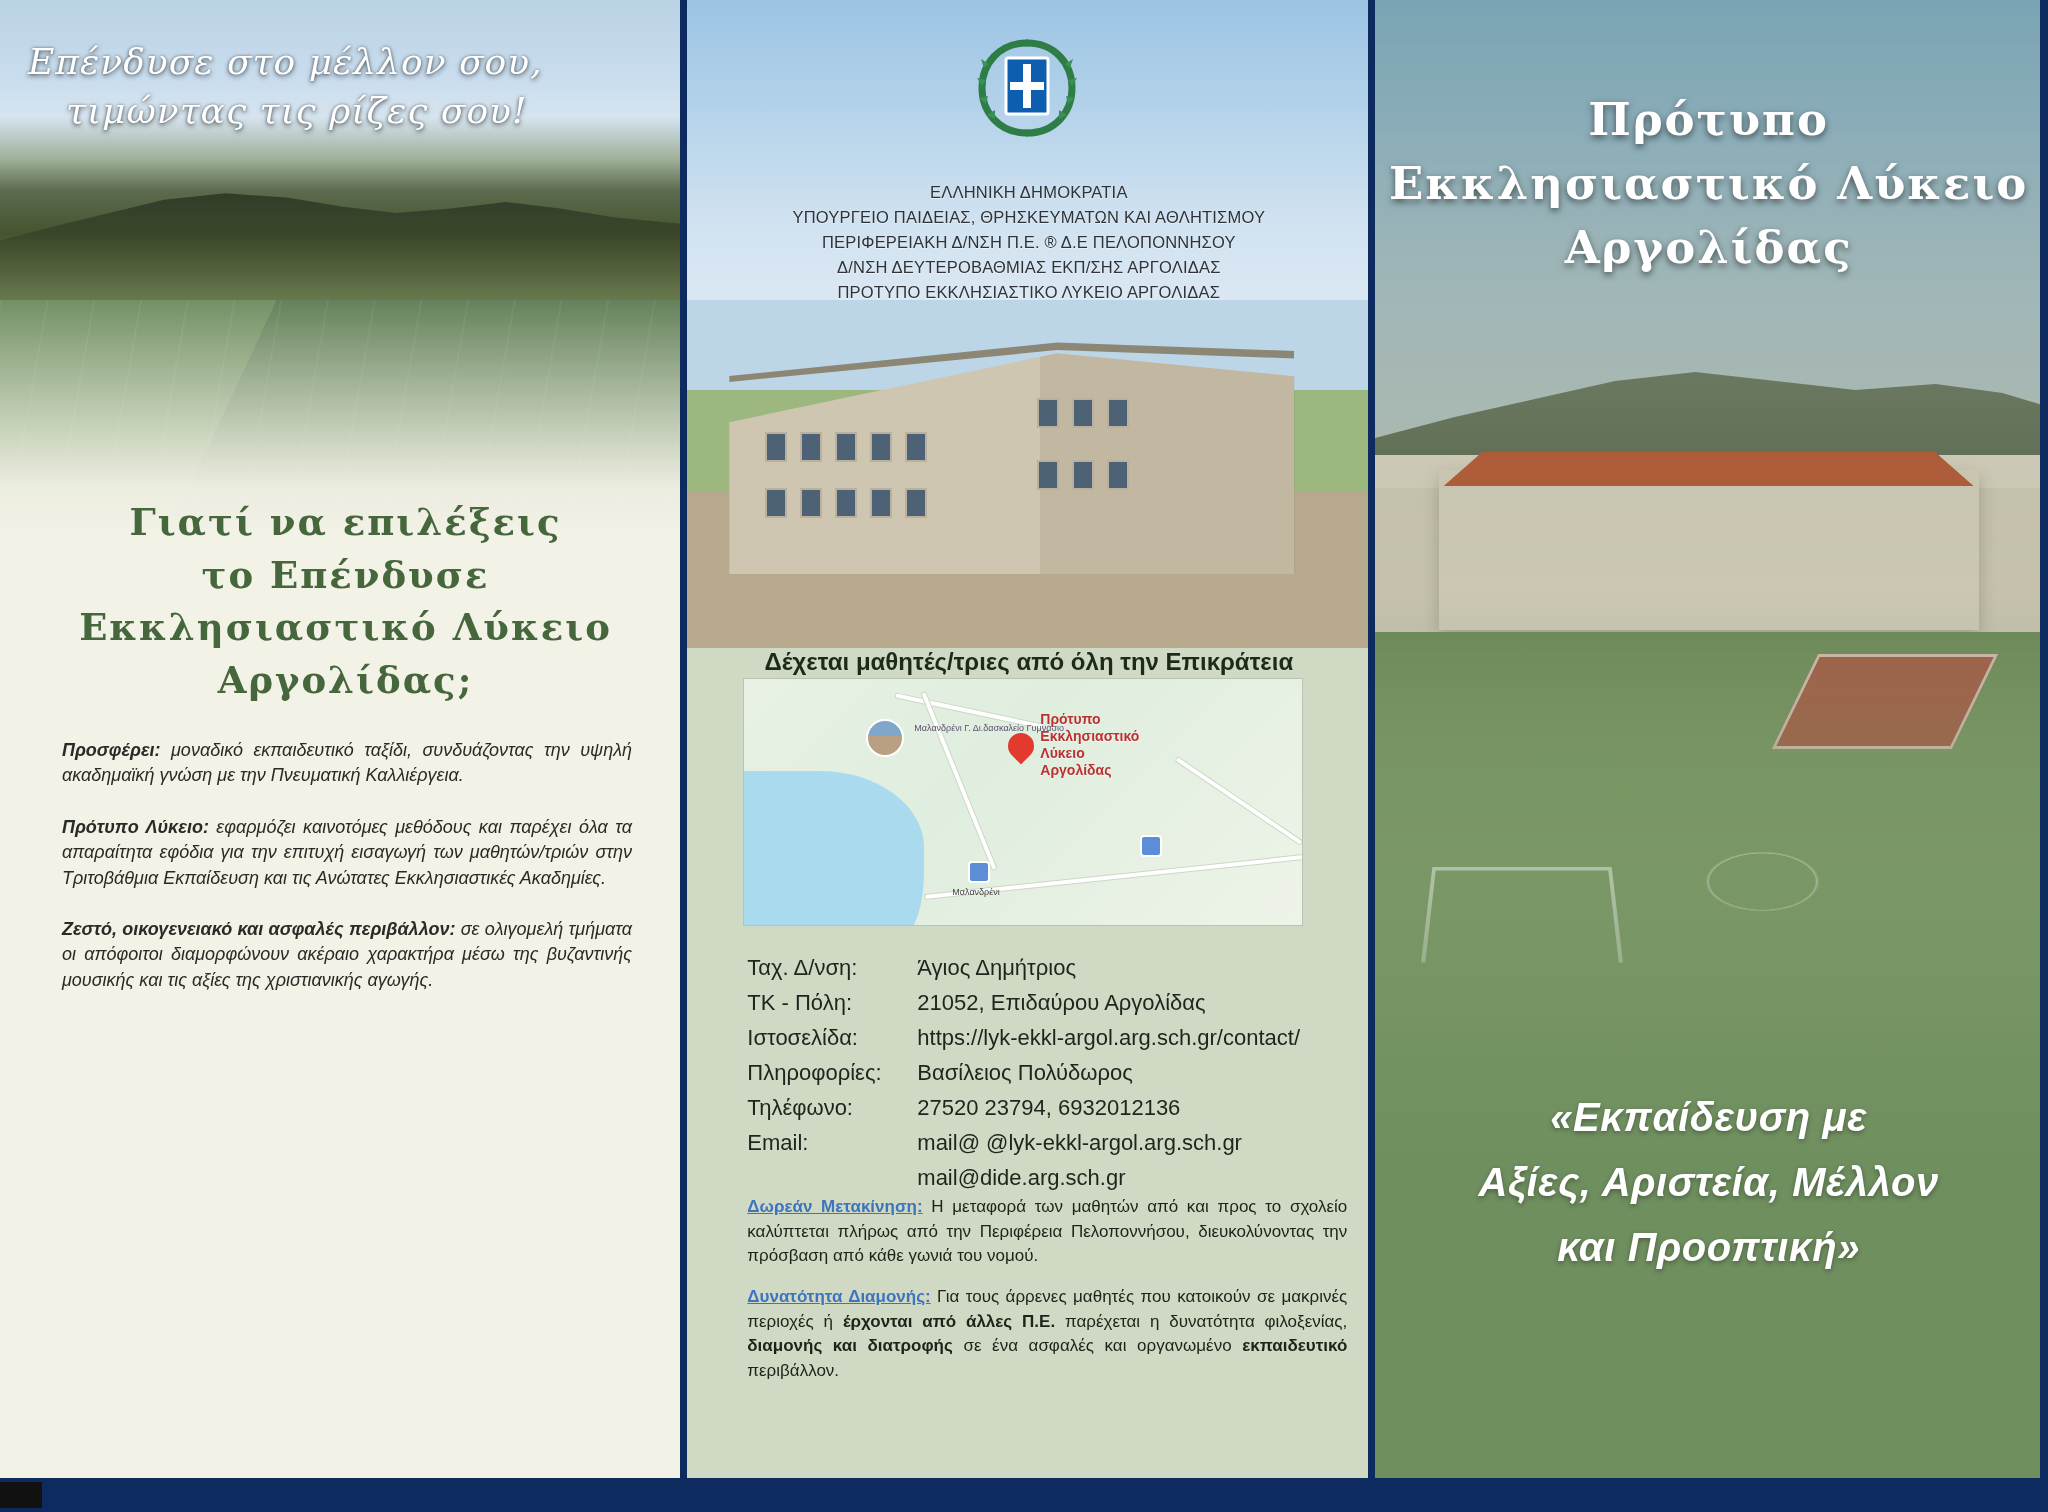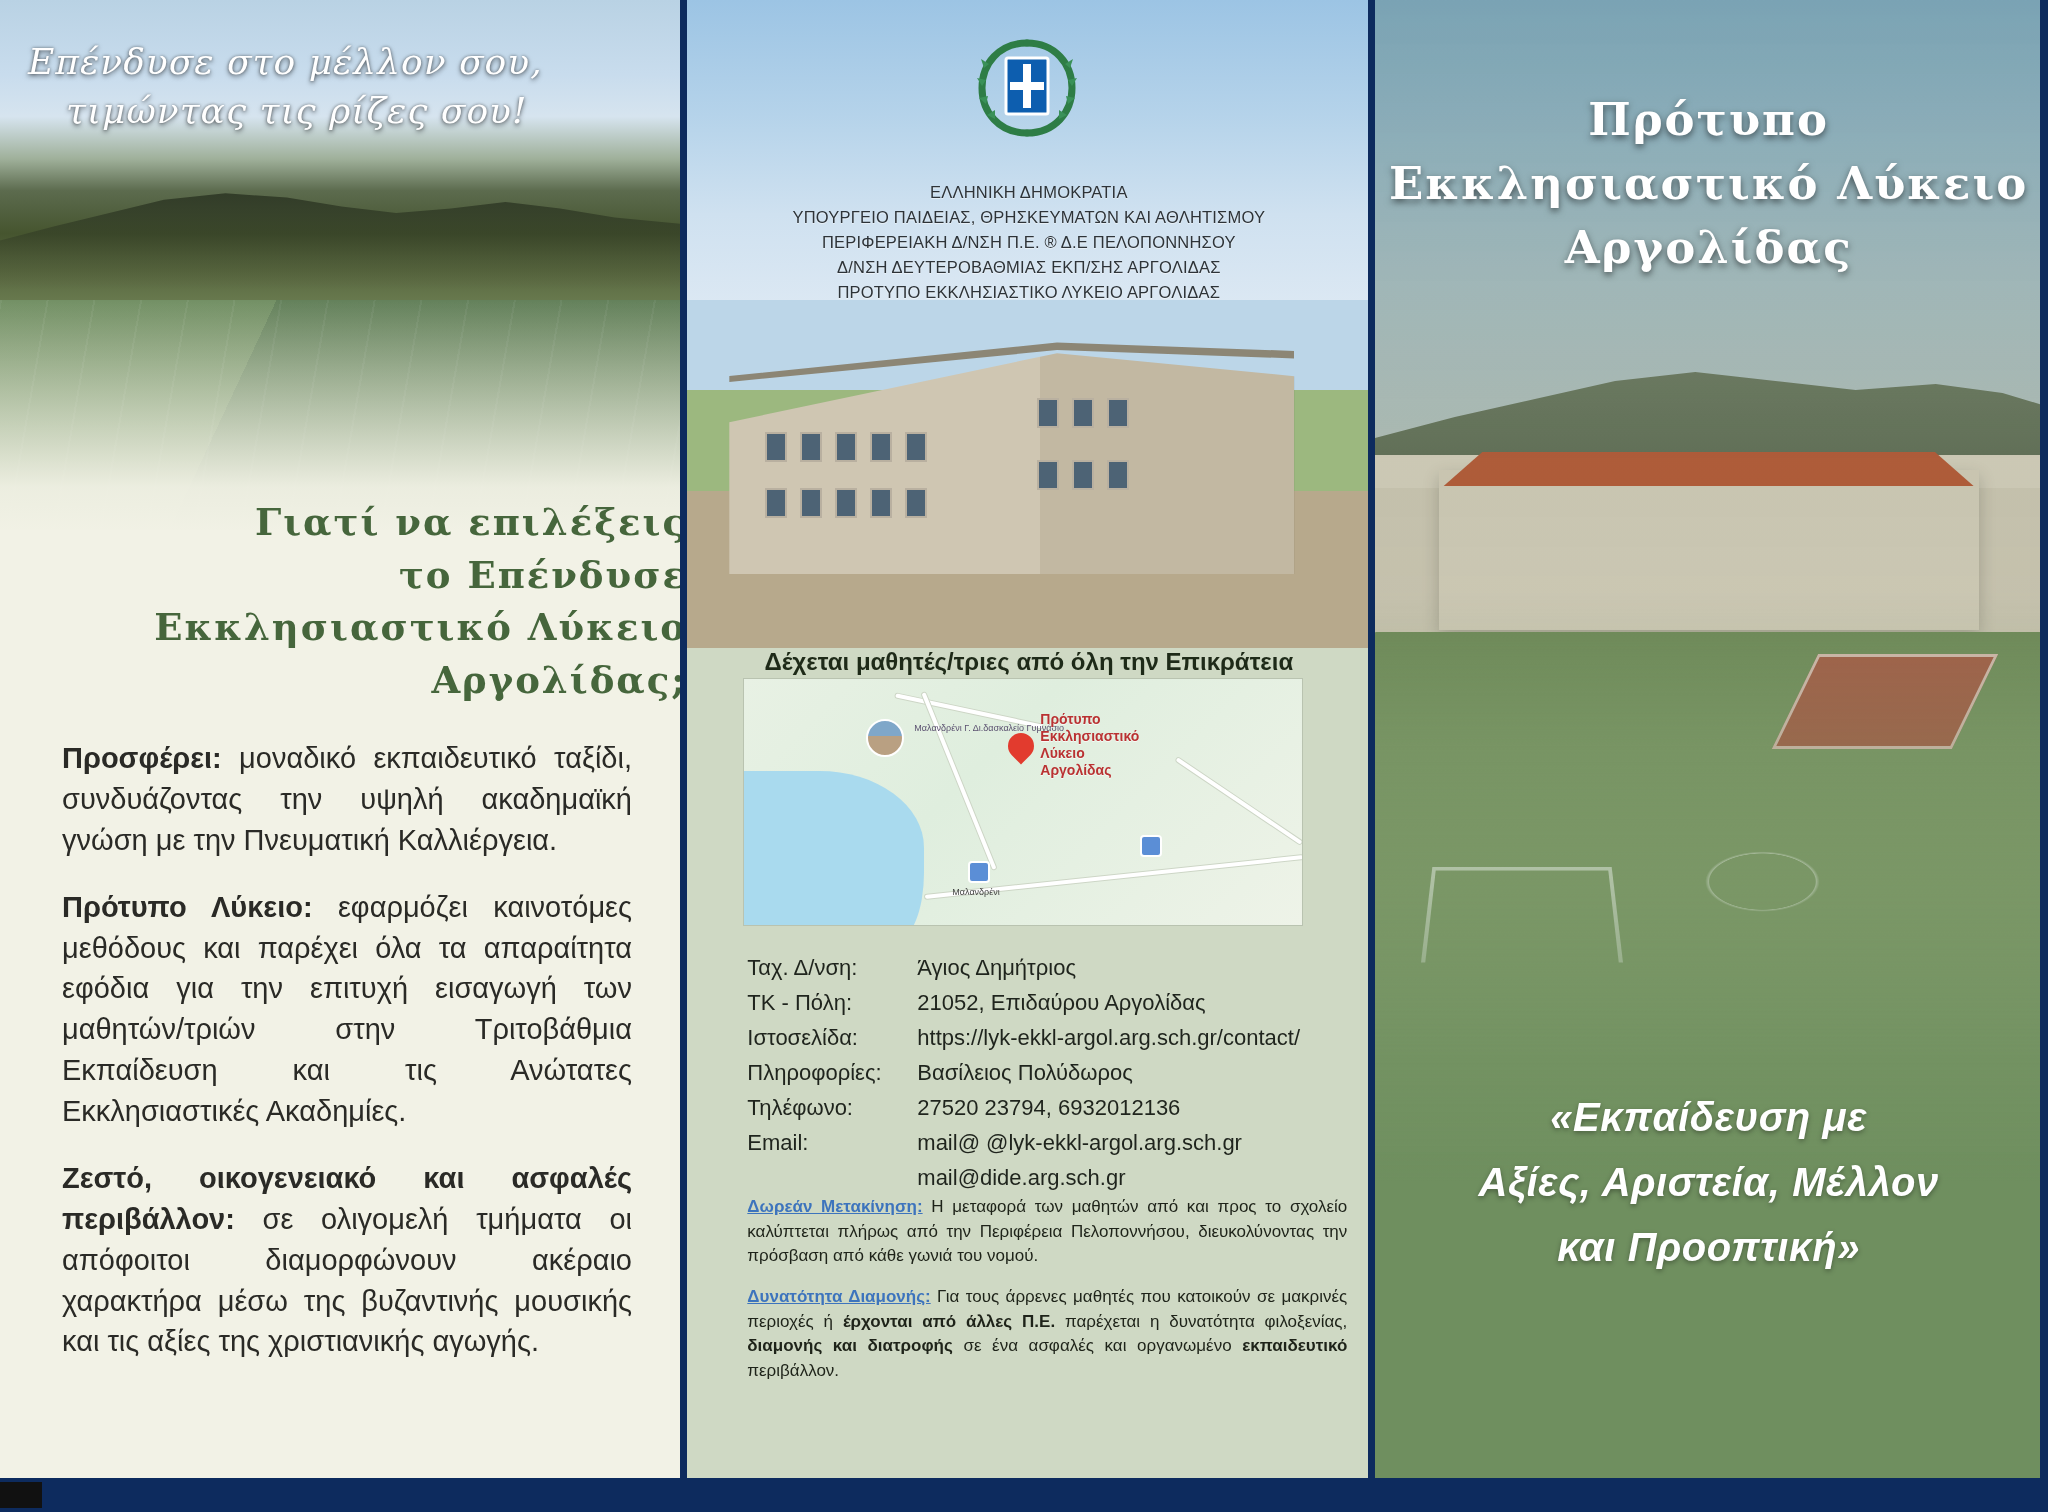--- a/index.html
+++ b/index.html
@@ -59,31 +59,32 @@
     font-family:"DejaVu Serif", serif;
     font-style: italic;
     font-size: 36px; line-height: 1.35; color:#ffffff;
     text-shadow: 0 2px 5px rgba(0,0,0,.55), 0 0 3px rgba(0,0,0,.4);
     letter-spacing:1px;
   }
   .tagline .l2{ padding-left:38px; display:block; }
 
   .left-heading{
     position:absolute; left:4px; top:496px; width:683px; z-index:6;
-    text-align:right;
+    text-align:center;
     font-family:"DejaVu Serif", serif;
     font-size:37px; line-height:1.42; color:#46663c;
     letter-spacing:2px;
   }
   .left-heading span{ display:block; }
 
   .left-body{
     position:absolute; left:62px; top:738px; width:570px; z-index:6;
-    font-size:29px; line-height:1.41; color:#2a2a26;
+    font-size:18px; line-height:1.41; color:#2a2a26;
     text-align: justify;
+    font-style: italic;
   }
   .left-body p{ margin-bottom:26px; }
   .left-body b{ font-weight:bold; }
 
   
   .c-sky{
     position:absolute; left:0; top:0; width:683px; height:330px;
     background: linear-gradient(to bottom, #9cc4e4 0%, #b5d3ea 35%, #cfe1f0 65%, #dfeaf4 100%);
   }
   .c-emblem{

